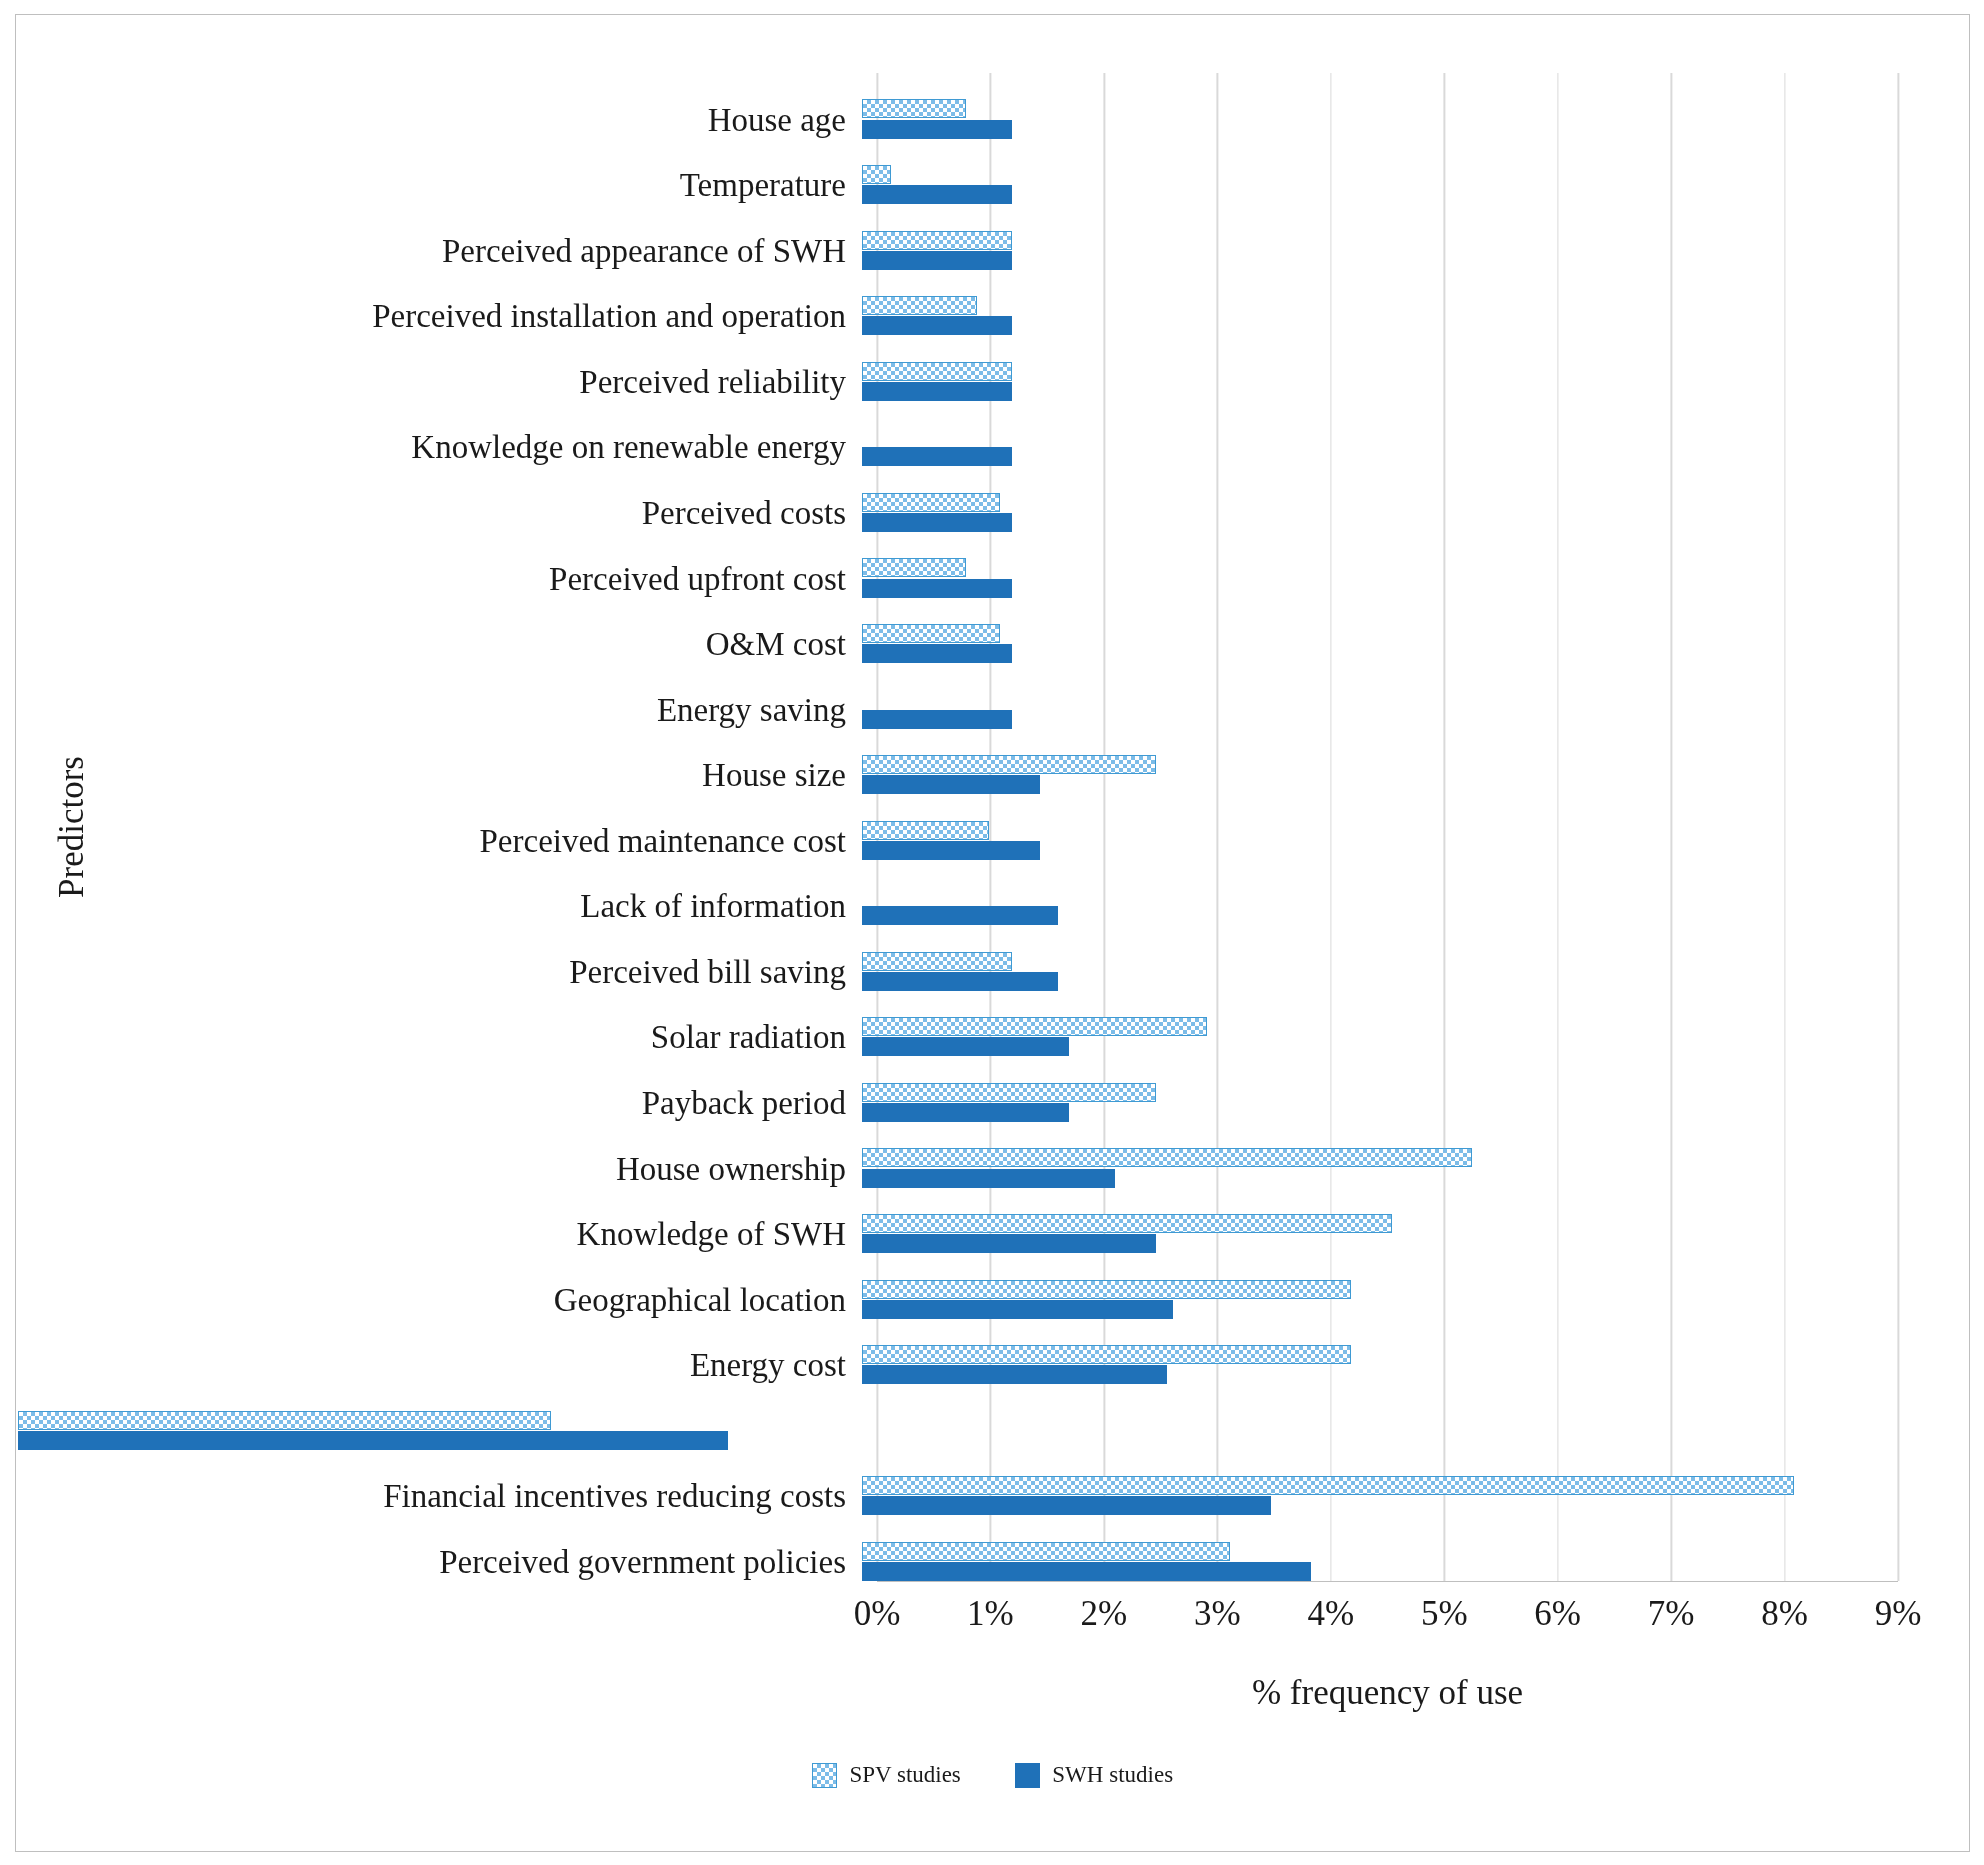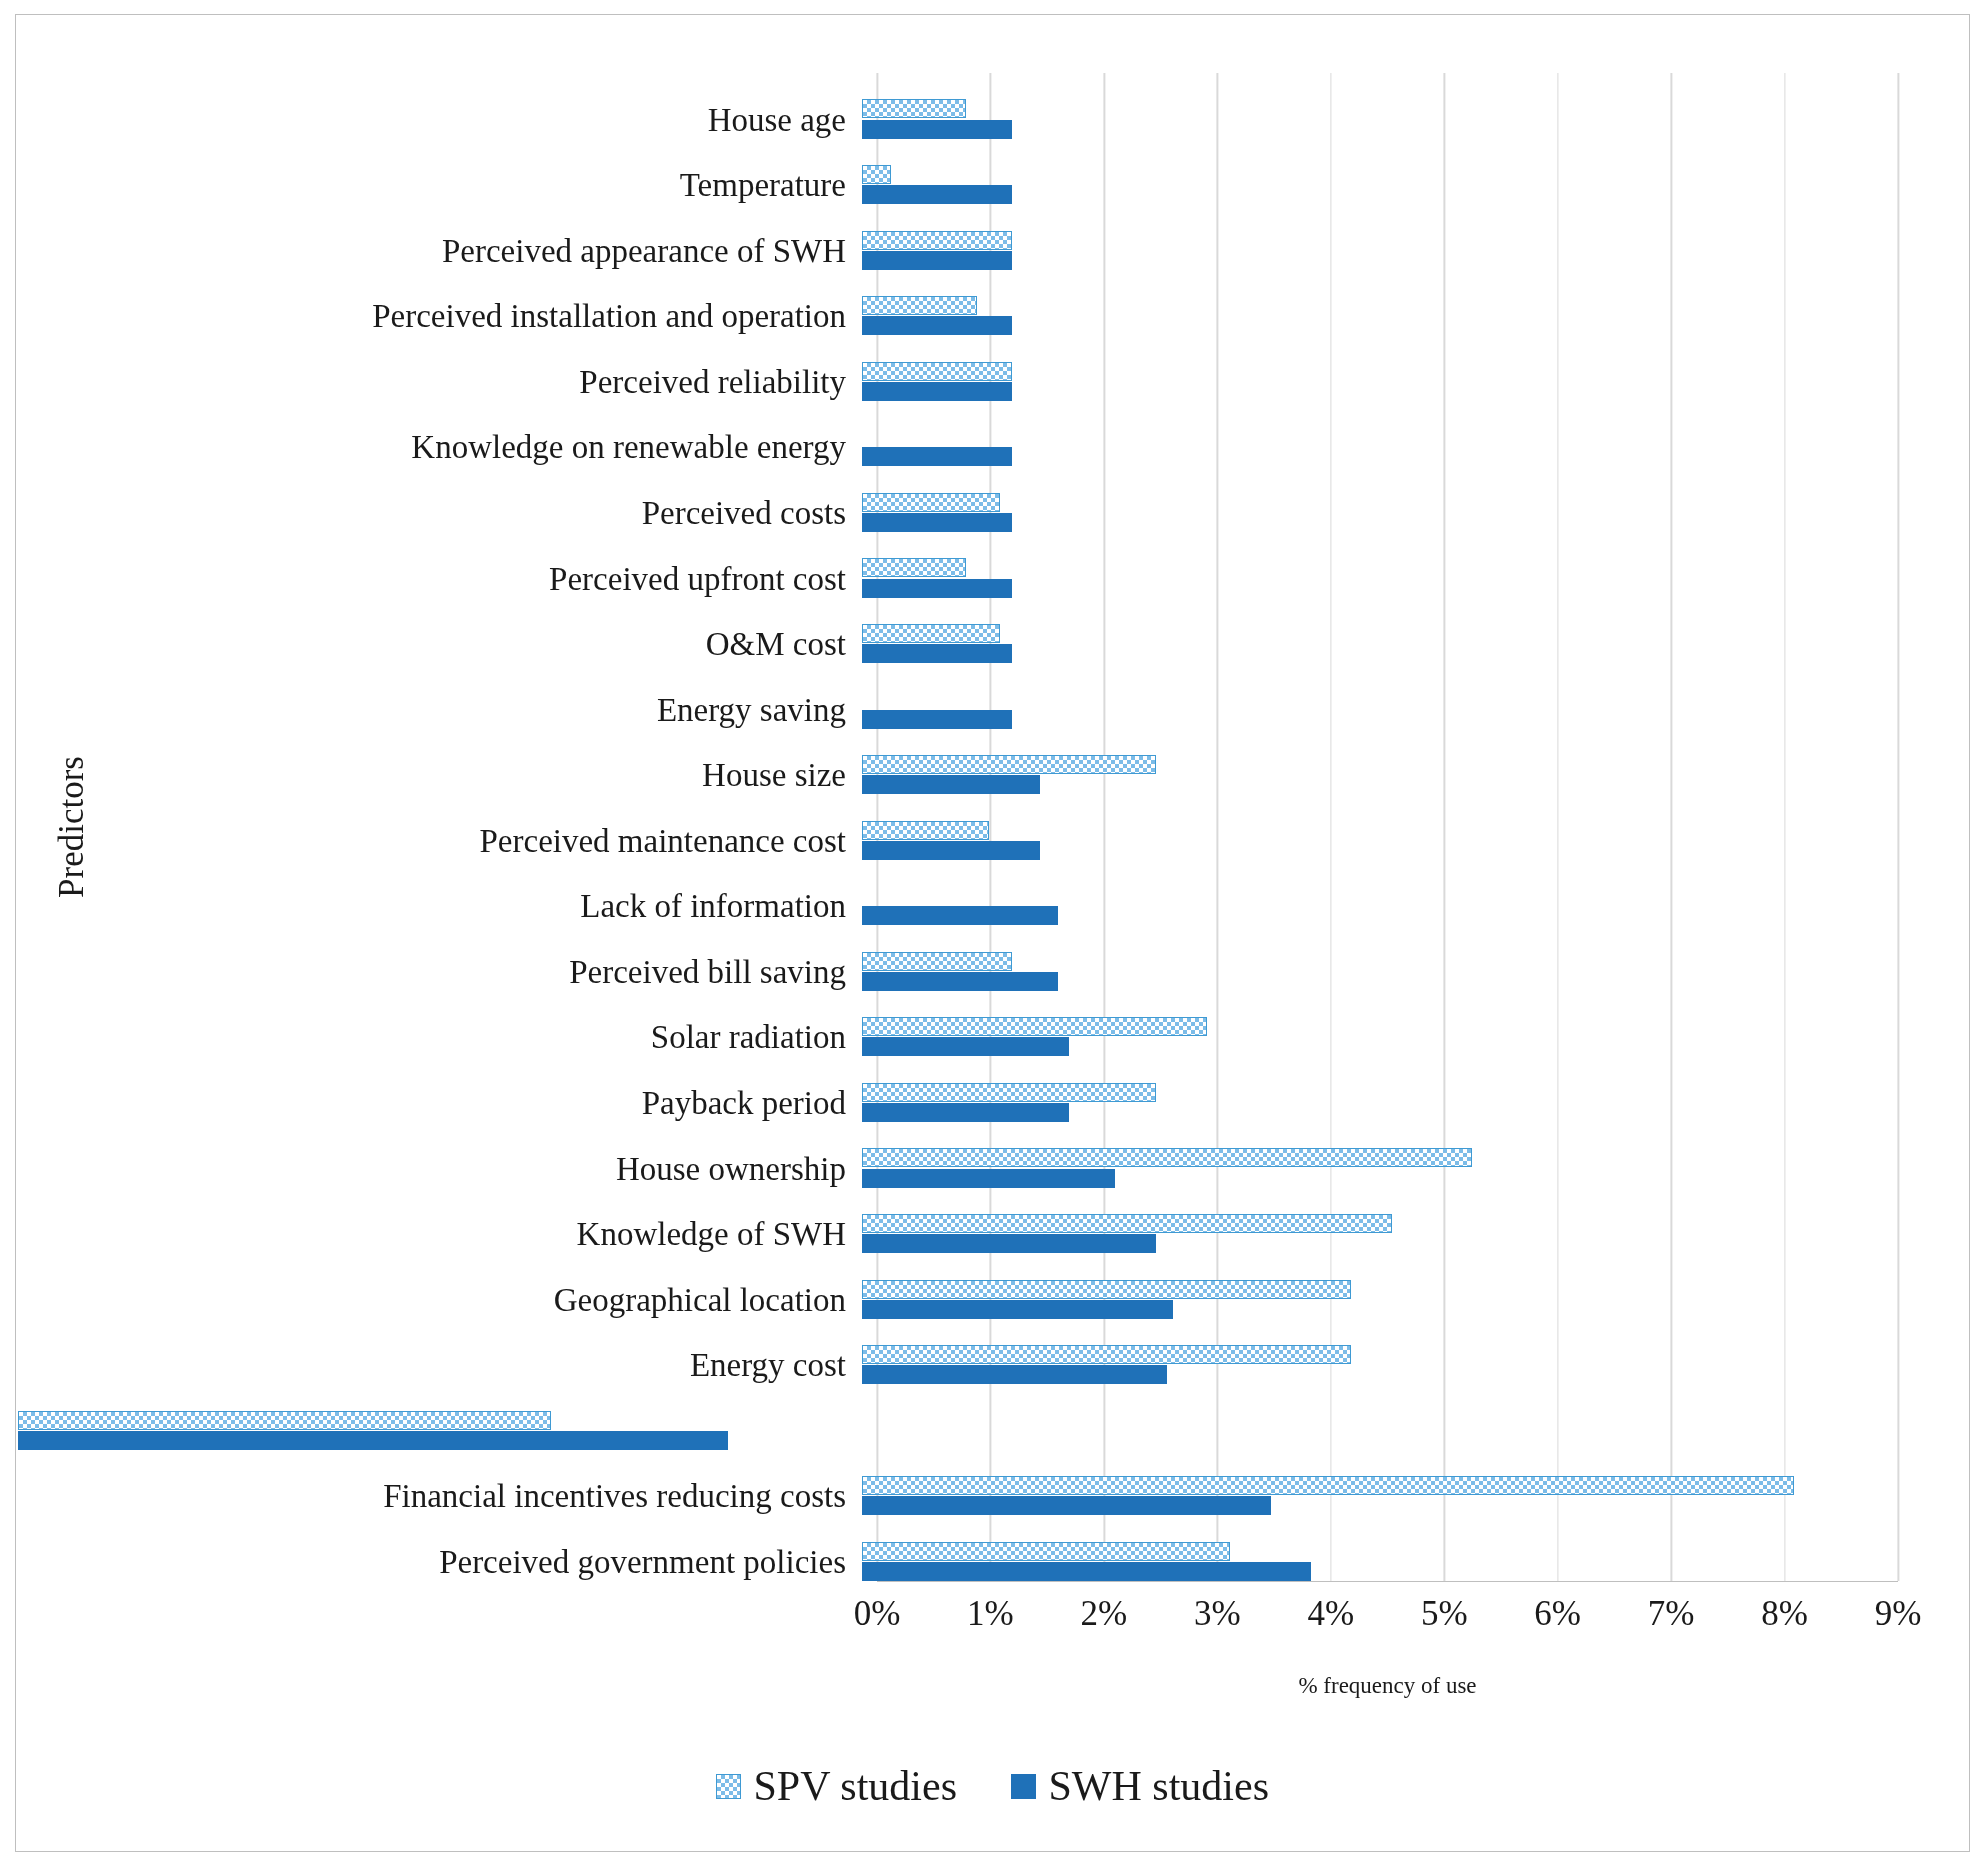--- a/index.html
+++ b/index.html
@@ -20,23 +20,23 @@
            background:conic-gradient(#7cbce8 0 90deg,#ffffff 90deg 180deg,#7cbce8 180deg 270deg,#ffffff 270deg);
            background-size:8px 8px;}
   .bar.swh{background:#1f71b8;}
 
   .y-title{position:absolute;left:52px;top:73px;height:1508px;display:flex;align-items:center;}
   .y-title span{writing-mode:vertical-rl;transform:rotate(180deg);font-size:35px;}
 
   .x-ticks{position:absolute;left:877px;top:1594px;width:1021px;height:48px;font-size:35px;}
   .x-tick{position:absolute;transform:translateX(-50%);white-space:nowrap;}
 
-  .x-title{position:absolute;left:877px;width:1021px;top:1673px;text-align:center;font-size:23px;}
-
-  .legend{position:absolute;left:0;width:1985px;top:1762px;display:flex;justify-content:center;gap:54px;font-size:42px;}
+  .x-title{position:absolute;left:877px;width:1021px;top:1673px;text-align:center;font-size:35px;}
+
+  .legend{position:absolute;left:0;width:1985px;top:1762px;display:flex;justify-content:center;gap:54px;font-size:23px;}
   .legend-item{display:flex;align-items:center;gap:12.5px;}
   .swatch{width:25px;height:25px;box-sizing:border-box;}
   .swatch.spv{border:1.7px solid #3f9ad3;
               background:conic-gradient(#7cbce8 0 90deg,#ffffff 90deg 180deg,#7cbce8 180deg 270deg,#ffffff 270deg);
               background-size:8px 8px;}
   .swatch.swh{background:#1f71b8;}
 </style>
 </head>
 <body>
 

